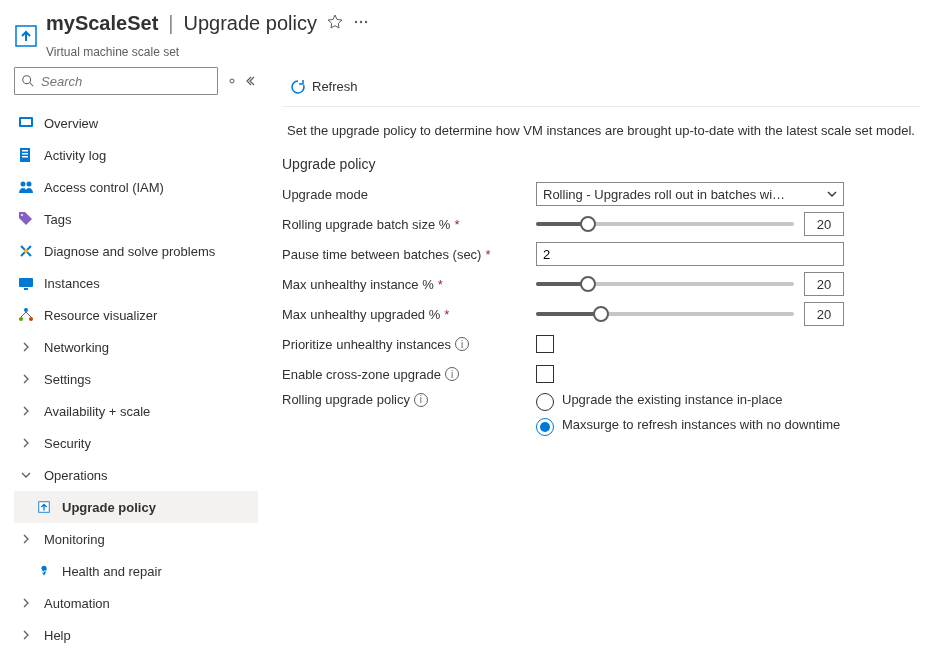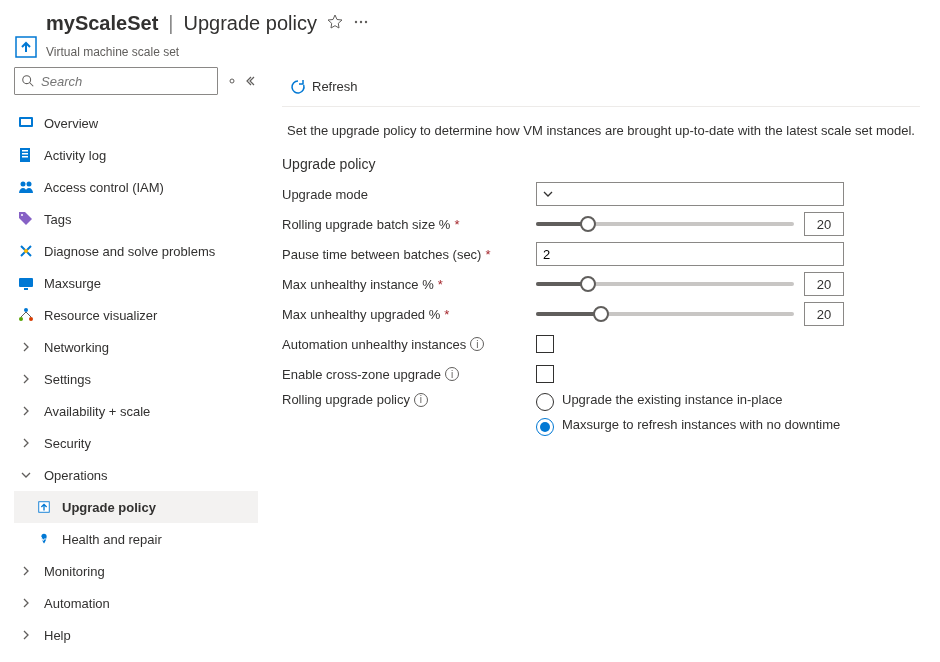--- a/index.html
+++ b/index.html
@@ -1,17 +1,17 @@
 <!DOCTYPE html>
 <html><head>
 <meta charset="utf-8">
 <style>
 * { box-sizing: border-box; margin: 0; padding: 0; }
 body { font-family: "Segoe UI", -apple-system, sans-serif; font-size: 13px; color: #323130; background: #fff; width: 940px; height: 662px; overflow: hidden; }
-.header { display: flex; align-items: flex-end; padding: 12px 14px 8px 14px; }
+.header { display: flex; align-items: center; padding: 12px 14px 8px 14px; }
 .header-icon { width: 24px; height: 24px; margin-right: 8px; flex-shrink: 0; }
 .header-text { display: flex; flex-direction: column; }
 .title-row { display: flex; align-items: center; gap: 10px; }
 .title { font-size: 20px; font-weight: 600; }
 .title-sep { font-size: 20px; font-weight: 300; color: #888; }
 .title-page { font-size: 20px; font-weight: 400; }
 .star-icon, .more-icon { color: #605e5c; cursor: pointer; }
 .subtitle { font-size: 12px; color: #605e5c; margin-top: 10px; }
 .body { display: flex; }
 .sidebar { width: 262px; flex-shrink: 0; padding: 0 4px 0 14px; }
@@ -156,21 +156,21 @@
         </span>
       <span>Diagnose and solve problems</span>
     </div>
     <div class="nav-item">
       <span class="nav-icon">
           <svg width="16" height="16" viewBox="0 0 16 16">
             <rect x="1" y="3" width="14" height="9" rx="1" fill="#0078d4"></rect>
             <rect x="6" y="13" width="4" height="2" fill="#0078d4"></rect>
           </svg>
         </span>
-      <span>Maxsurge</span>
+      <span>Instances</span>
     </div>
     <div class="nav-item">
       <span class="nav-icon">
           <svg width="16" height="16" viewBox="0 0 16 16">
             <circle cx="8" cy="3" r="2" fill="#0078d4"></circle>
             <circle cx="3" cy="12" r="2" fill="#57a300"></circle>
             <circle cx="13" cy="12" r="2" fill="#d83b01"></circle>
             <line x1="8" y1="5" x2="3" y2="10" stroke="#605e5c"></line>
             <line x1="8" y1="5" x2="13" y2="10" stroke="#605e5c"></line>
           </svg>
@@ -219,36 +219,36 @@
     </div>
     <div class="nav-item sub selected">
       <span class="nav-icon">
           <svg width="14" height="14" viewBox="0 0 16 16">
             <rect x="2" y="2" width="12" height="12" fill="#fff" stroke="#0078d4"></rect>
             <path d="M8 12V5M5 8l3-3 3 3" stroke="#0078d4" stroke-width="1.5" fill="none"></path>
           </svg>
         </span>
       <span>Upgrade policy</span>
     </div>
+    <div class="nav-item">
+      <span class="chev nav-icon">
+          <svg width="10" height="10" viewBox="0 0 10 10">
+            <path d="M3 1l4 4-4 4" fill="none" stroke="#605e5c" stroke-width="1.3"></path>
+          </svg>
+        </span>
+      <span>Monitoring</span>
+    </div>
     <div class="nav-item sub">
       <span class="nav-icon">
           <svg width="14" height="14" viewBox="0 0 16 16">
             <path d="M8 2c-2 0-3 1-3 3 0 4 3 8 3 8s3-4 3-8c0-2-1-3-3-3z" fill="#0078d4"></path>
             <path d="M1 8h3l1-2 2 4 1-2h3" stroke="#fff" stroke-width="1" fill="none"></path>
           </svg>
         </span>
       <span>Health and repair</span>
-    </div>
-    <div class="nav-item">
-      <span class="chev nav-icon">
-          <svg width="10" height="10" viewBox="0 0 10 10">
-            <path d="M3 1l4 4-4 4" fill="none" stroke="#605e5c" stroke-width="1.3"></path>
-          </svg>
-        </span>
-      <span>Monitoring</span>
     </div>
     <div class="nav-item">
       <span class="chev nav-icon">
           <svg width="10" height="10" viewBox="0 0 10 10">
             <path d="M3 1l4 4-4 4" fill="none" stroke="#605e5c" stroke-width="1.3"></path>
           </svg>
         </span>
       <span>Automation</span>
     </div>
     <div class="nav-item">
@@ -272,20 +272,21 @@
       </div>
     </div>
 
     <div class="desc">Set the upgrade policy to determine how VM instances are brought up-to-date with the latest scale set model.</div>
     <div class="section-title">Upgrade policy</div>
 
     <div class="form-row">
       <div class="form-label">Upgrade mode</div>
       <div class="form-control">
         <div class="select-box">
+          <span>Rolling - Upgrades roll out in batches wi…</span>
           <svg width="10" height="10" viewBox="0 0 10 10">
               <path d="M1 3l4 4 4-4" fill="none" stroke="#323130" stroke-width="1.3"></path>
             </svg>
         </div>
       </div>
     </div>
 
     <div class="form-row">
       <div class="form-label">
           <span>Rolling upgrade batch size %</span> 
@@ -342,21 +343,21 @@
               <div class="slider-fill" style="width:25%"></div>
               <div class="slider-thumb" style="left:25%"></div>
           </div>
           <div class="val-box">20</div>
         </div>
       </div>
     </div>
 
     <div class="form-row">
       <div class="form-label">
-          <span>Automation unhealthy instances</span> 
+          <span>Prioritize unhealthy instances</span> 
           <span class="info-icon">i</span>
         </div>
       <div class="form-control">
           <div class="checkbox"></div>
         </div>
     </div>
 
     <div class="form-row">
       <div class="form-label">
           <span>Enable cross-zone upgrade</span> 

